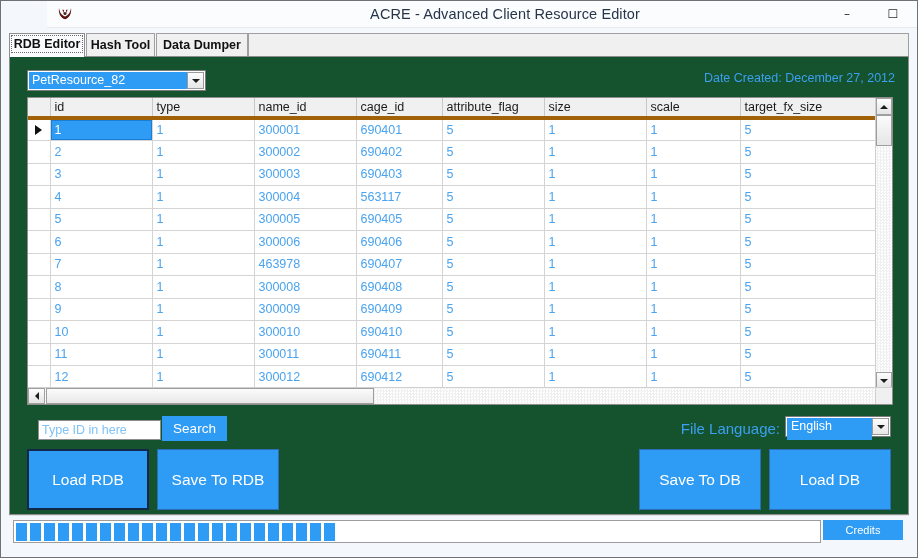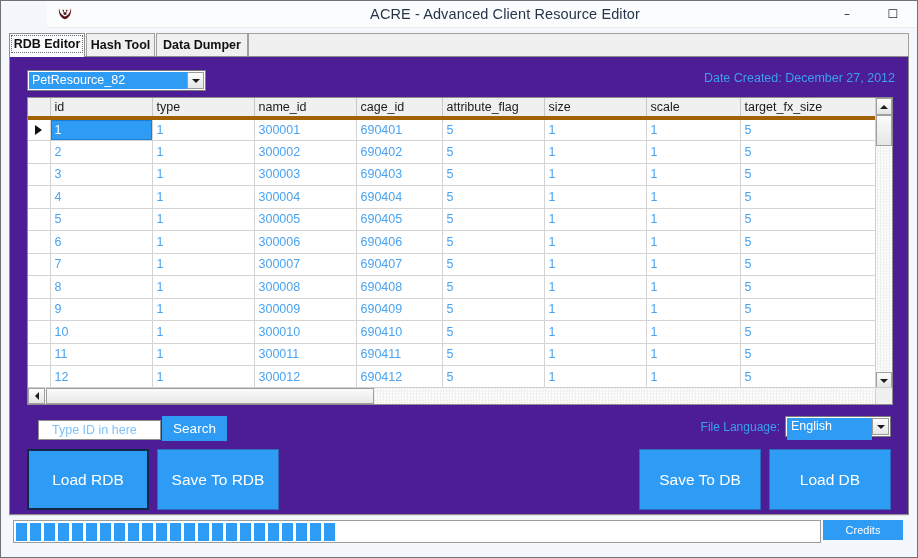--- a/index.html
+++ b/index.html
@@ -97,21 +97,21 @@
     width: 661px; height: 23px;
     background: #f0f0f0;
     border: 1px solid #a0a0a0;
     border-bottom: none;
   }
 
   
   #tabpage {
     position: absolute; left: 8px; top: 55px;
     width: 900px; height: 459px;
-    background: #4c1d95;
+    background: #14532d;
     border: 1px solid #8d8d8d;
   }
 
   
   #resource-combo {
     position: absolute; left: 17px; top: 13px;
     width: 179px; height: 21px;
     background: #ffffff;
     border: 1px solid #7a7a7a;
     cursor: pointer;
@@ -292,37 +292,37 @@
 
   
   #search-input {
     position: absolute; left: 28px; top: 363px;
     width: 123px; height: 20px;
     background: #ffffff;
     border: 1px solid #8e8e8e;
     font-family: "Liberation Sans", sans-serif;
     font-size: 12.5px;
     color: #7fc2f7;
-    padding-left: 13px;
+    padding-left: 3px;
     outline: none;
   }
   #search-input::placeholder { color: #7fc2f7; opacity: 1; }
   #search-btn {
     position: absolute; left: 152px; top: 359px;
     width: 65px; height: 25px;
     background: #2e9bf5;
     border: 1px solid #2e9bf5;
     color: #ffffff;
     font-family: "Liberation Sans", sans-serif;
     font-size: 13.5px;
     cursor: pointer;
   }
   #file-lang-label {
     position: absolute; right: 128px; top: 363px;
-    font-size: 12px;
+    font-size: 15px;
     color: #3c9ff0;
     white-space: nowrap;
     margin-left: 32px;
   }
   #lang-combo {
     position: absolute; right: 17px; top: 359px;
     width: 106px; height: 21px;
     background: #ffffff;
     border: 1px solid #7a7a7a;
     cursor: pointer;
@@ -516,21 +516,21 @@
                 <td>1</td>
                 <td>1</td>
                 <td>5</td>
                 <td></td>
               </tr>
               <tr>
                 <td class="rowhdr"></td>
                 <td>4</td>
                 <td>1</td>
                 <td>300004</td>
-                <td>690404</td>
+                <td>563117</td>
                 <td>5</td>
                 <td>1</td>
                 <td>1</td>
                 <td>5</td>
                 <td></td>
               </tr>
               <tr>
                 <td class="rowhdr"></td>
                 <td>5</td>
                 <td>1</td>
@@ -551,21 +551,21 @@
                 <td>5</td>
                 <td>1</td>
                 <td>1</td>
                 <td>5</td>
                 <td></td>
               </tr>
               <tr>
                 <td class="rowhdr"></td>
                 <td>7</td>
                 <td>1</td>
-                <td>300007</td>
+                <td>463978</td>
                 <td>690407</td>
                 <td>5</td>
                 <td>1</td>
                 <td>1</td>
                 <td>5</td>
                 <td></td>
               </tr>
               <tr>
                 <td class="rowhdr"></td>
                 <td>8</td>

